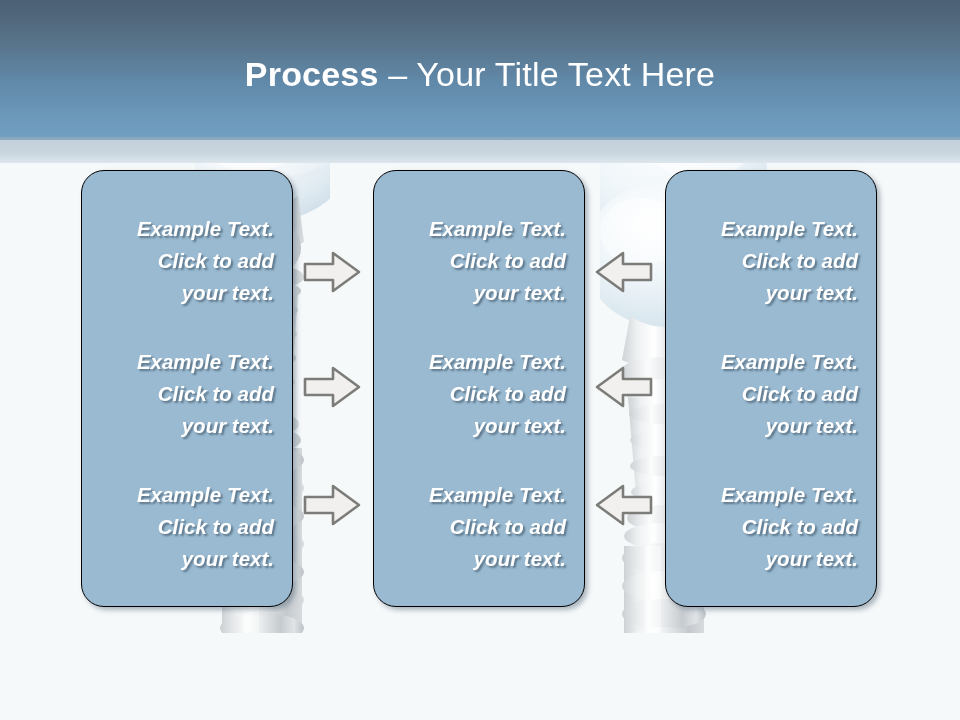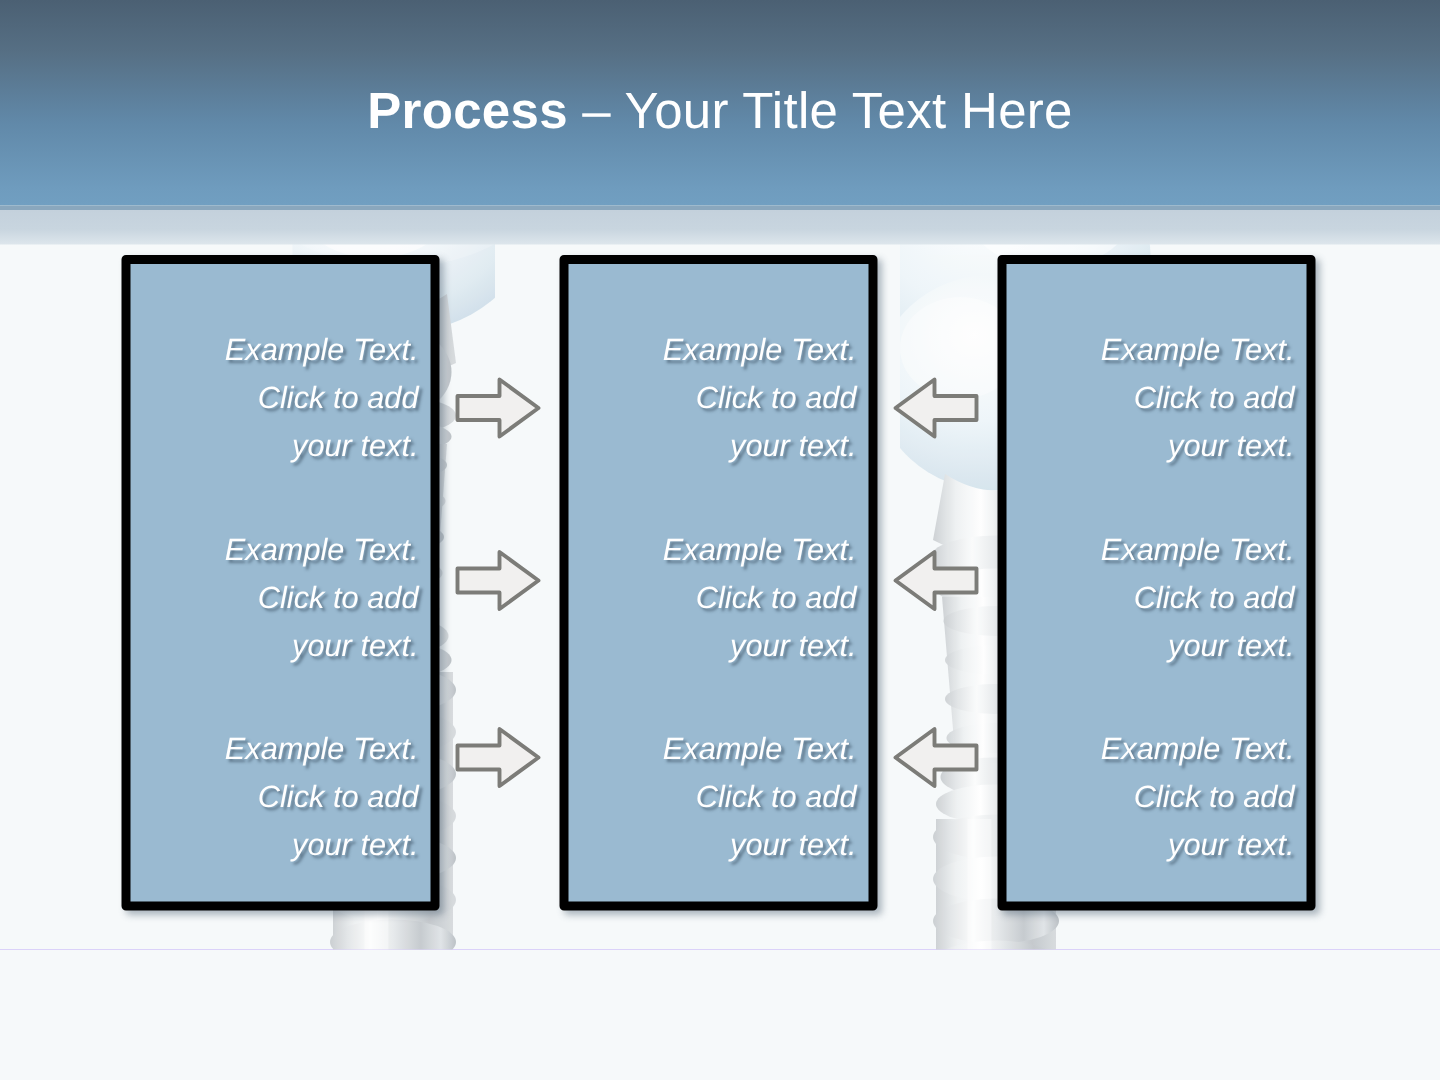--- a/index.html
+++ b/index.html
@@ -74,25 +74,26 @@
     white-space: nowrap;
     z-index: 6;
   }
   #slide-title .title-strong { font-weight: bold; }
   #slide-title .title-rest   { font-weight: normal; }
 
   
   .column-box {
     position: absolute;
     background: #9abad1;
-    border: 6px solid #000000;
-    border-radius: 3px;
+    border: 1px solid #000000;
+    border-radius: 23px;
     box-shadow: 3px 3px 5px rgba(80, 100, 118, 0.45);
     z-index: 10;
     padding: 0;
+    font-weight: bold;
   }
   #column-left   { left: 81px;  top: 170px; width: 212px; height: 437px; }
   #column-middle { left: 373px; top: 170px; width: 212px; height: 437px; }
   #column-right  { left: 665px; top: 170px; width: 212px; height: 437px; }
 
   .text-block {
     position: absolute;
     left: 8px;
     width: 184px;
     text-align: right;

